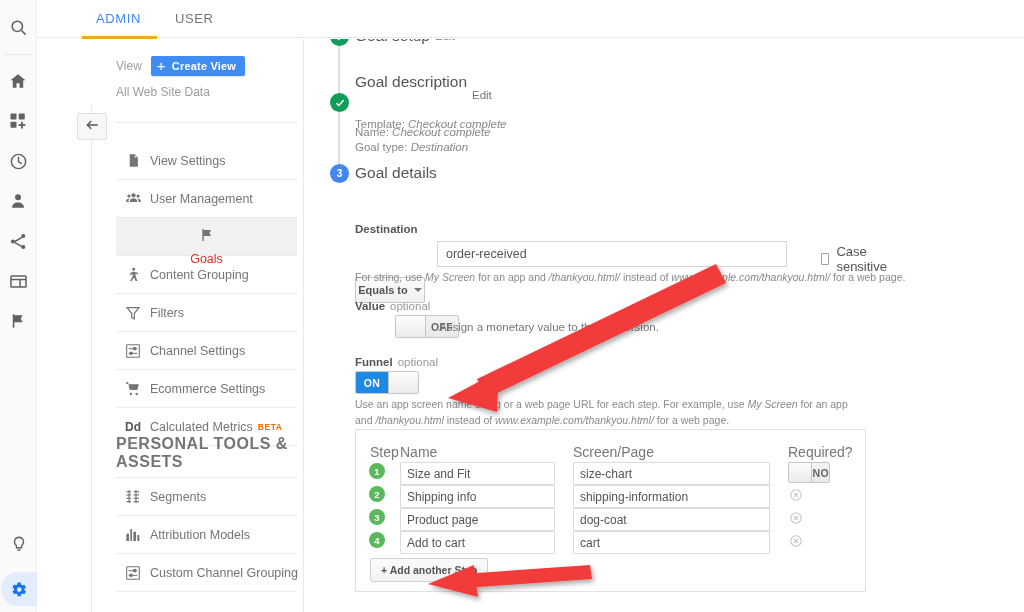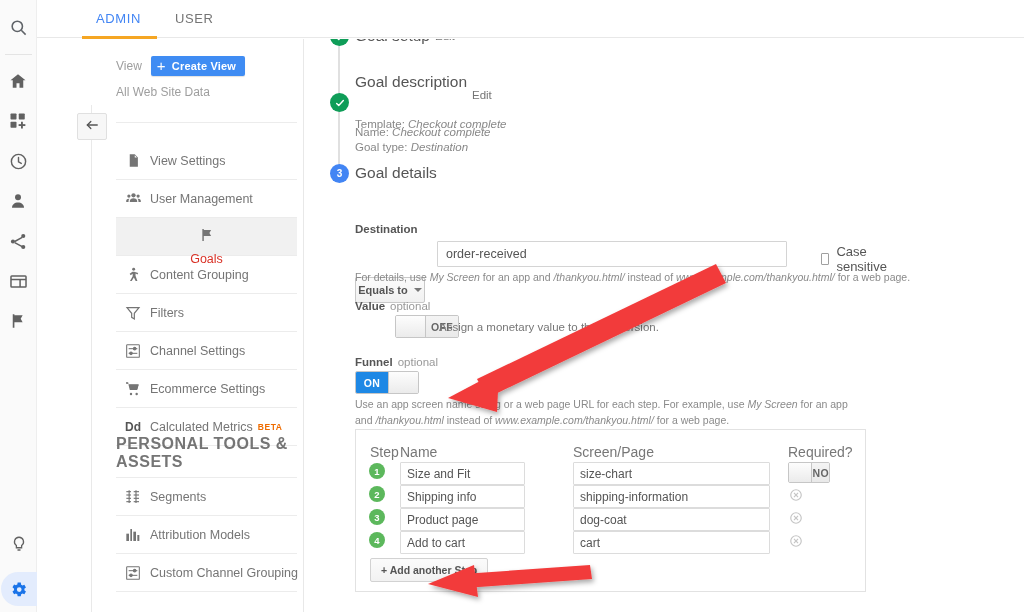--- a/index.html
+++ b/index.html
@@ -237,21 +237,21 @@
   #sh-req    { left:432px; }
 
   .step-row { position:absolute; left:0; width:100%; height:23px; }
   #srow0 { top:32px; } #srow1 { top:55px; } #srow2 { top:78px; } #srow3 { top:101px; }
   .step-num {
     position:absolute; left:13px; top:1px; width:16px; height:16px; border-radius:50%;
     background:#5cb85c; color:#fff; font-size:9.5px; font-weight:bold;
     display:flex; align-items:center; justify-content:center;
   }
   .step-input-name {
-    position:absolute; left:44px; top:0; width:125px; height:23px;
+    position:absolute; left:44px; top:0; width:155px; height:23px;
     border:1px solid #dcdcdc; background:#fff; border-radius:1px;
     padding:0 6px; font-size:12px; color:#555; outline:none;
     font-family:"Liberation Sans", sans-serif;
   }
   .step-input-screen {
     position:absolute; left:217px; top:0; width:197px; height:23px;
     border:1px solid #dcdcdc; background:#fff; border-radius:1px;
     padding:0 6px; font-size:12px; color:#555; outline:none;
     font-family:"Liberation Sans", sans-serif;
   }
@@ -548,21 +548,21 @@
       <span>Equals to</span>
       <span id="dest-caret"></span>
     </div>
     <input id="dest-input" type="text" value="order-received" style="">
     <div id="case-sensitive-wrap">
       <span id="case-checkbox"></span>
       <span id="case-label">Case sensitive</span>
     </div>
   </div>
   <div id="dest-hint">
-    <span>For details, use </span><span class="it">My Screen</span><span> for an app and </span><span class="it">/thankyou.html/</span><span> instead of </span><span class="it">www.example.com/thankyou.html/</span><span> for a web page.</span>
+    <span>For string, use </span><span class="it">My Screen</span><span> for an app and </span><span class="it">/thankyou.html/</span><span> instead of </span><span class="it">www.example.com/thankyou.html/</span><span> for a web page.</span>
   </div>
 
   <div class="field-label" id="value-label">
     <span>Value</span><span class="field-opt">optional</span>
   </div>
   <div id="value-toggle">
     <div class="toggle off">
       <div class="knob"></div>
       <div class="face">OFF</div>
     </div>

